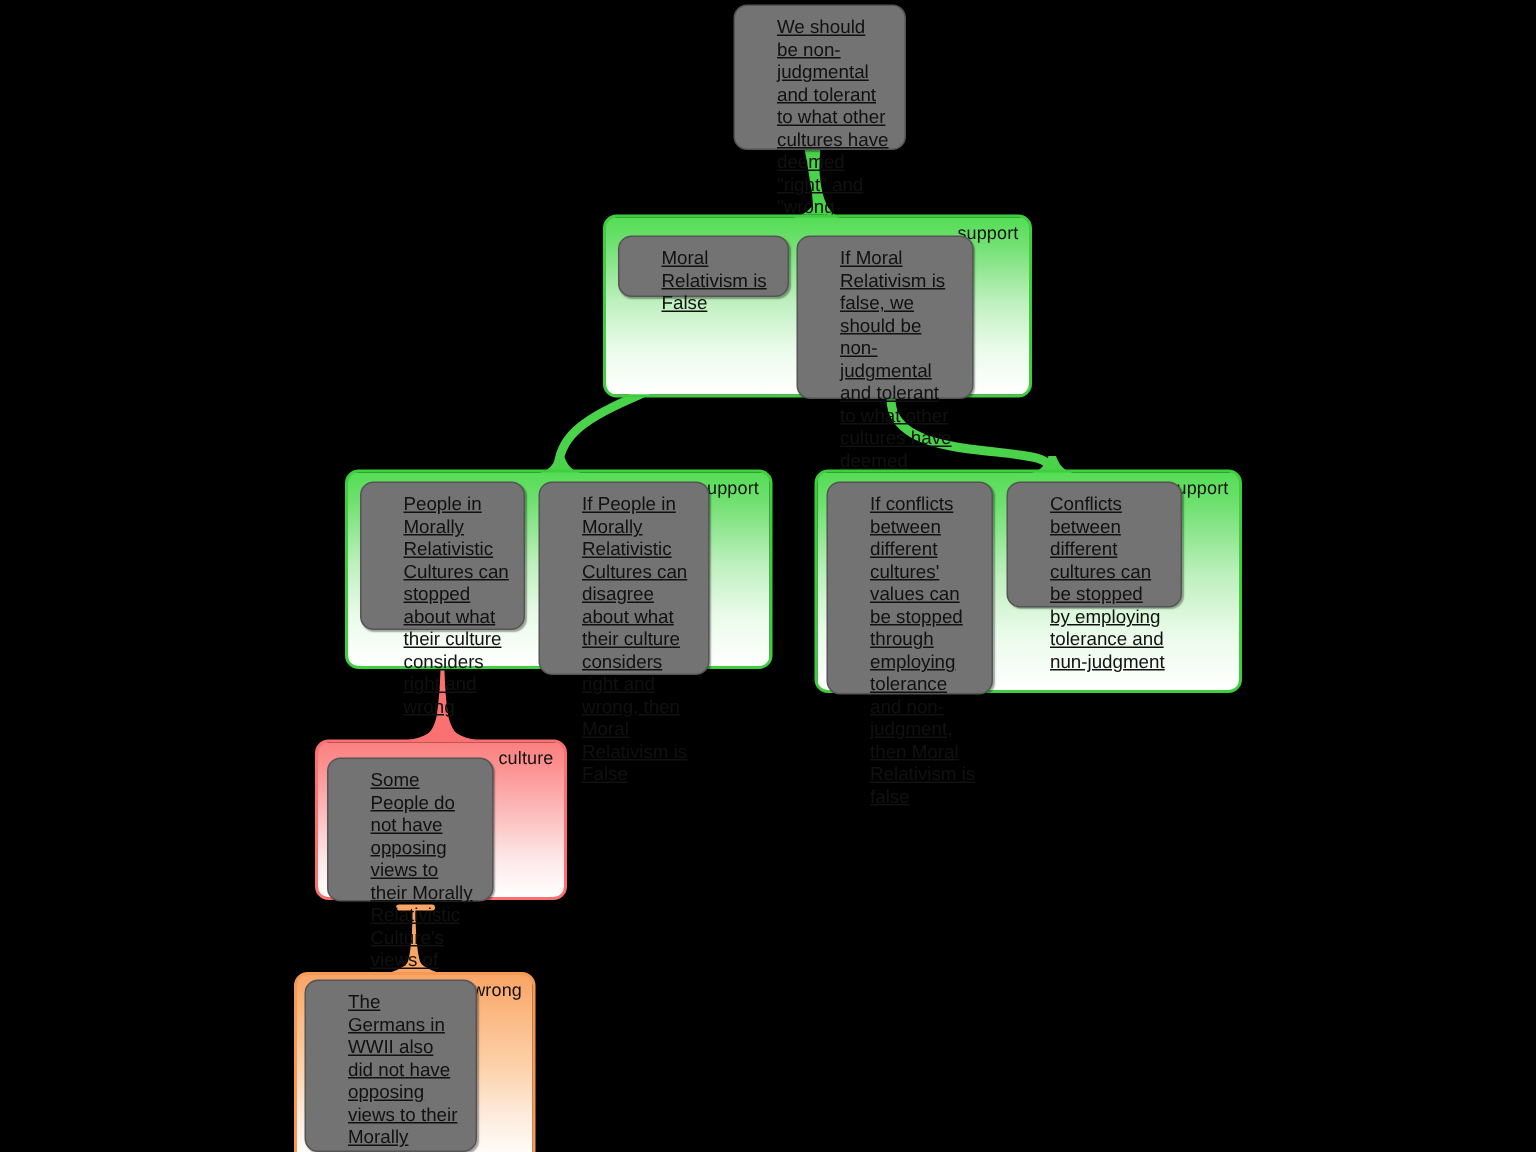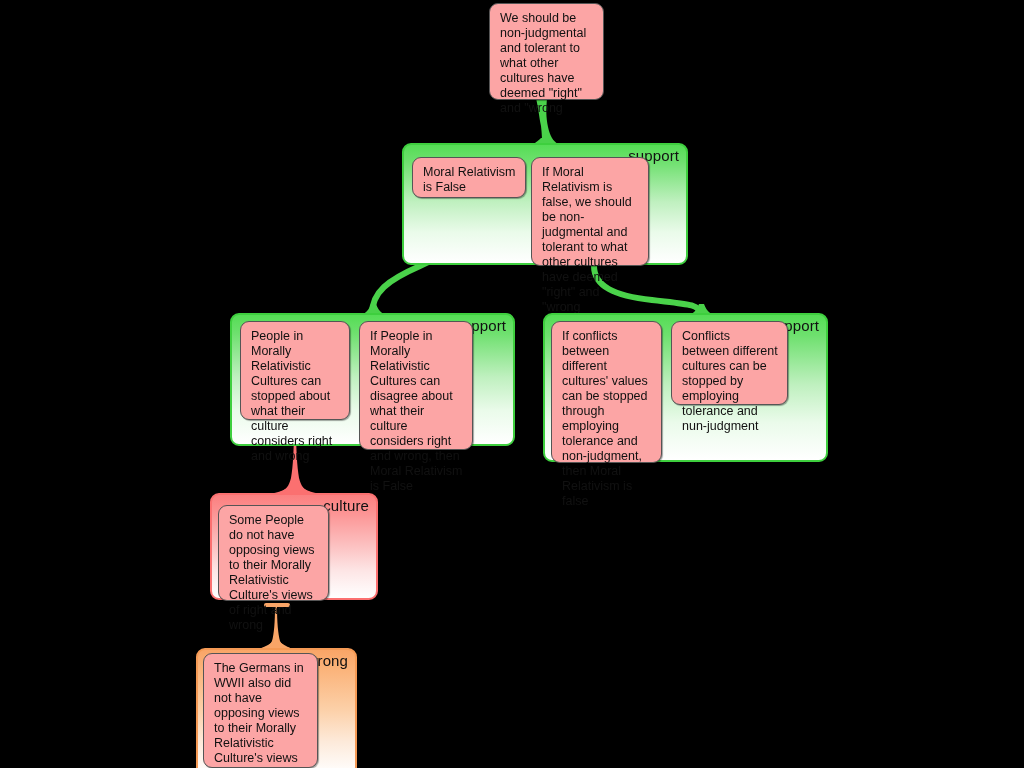--- a/index.html
+++ b/index.html
@@ -33,40 +33,41 @@
   .panel.rebuts {
     background: linear-gradient(to bottom, #f9a567 0%, #fbb278 14%, #fcd0a8 48%, #fdeada 74%, #ffffff 100%);
     border: 2px solid #f59a55;
   }
 
   
   .rel-label {
     position: absolute;
     top: 5px;
     right: 7px;
-    font-size: 15px;
+    font-size: 12px;
     line-height: 11px;
     color: #111111;
     letter-spacing: 0.1px;
     white-space: nowrap;
   }
 
   
   .card {
     position: absolute;
-    background: #fca5a5;
+    background: #737373;
     border: 1px solid #555555;
     border-radius: 9px;
     box-sizing: border-box;
-    padding: 7px 9px 7px 10px;
+    padding: 7px 9px 7px 28px;
     font-size: 12.5px;
     line-height: 15px;
     color: #111111;
     box-shadow: 1px 1px 1px rgba(0,0,0,0.35);
     white-space: pre-line;
+    text-decoration: underline;
   }
 
   
   #links {
     position: absolute;
     left: 0;
     top: 0;
     width: 1024px;
     height: 768px;
     pointer-events: none;

